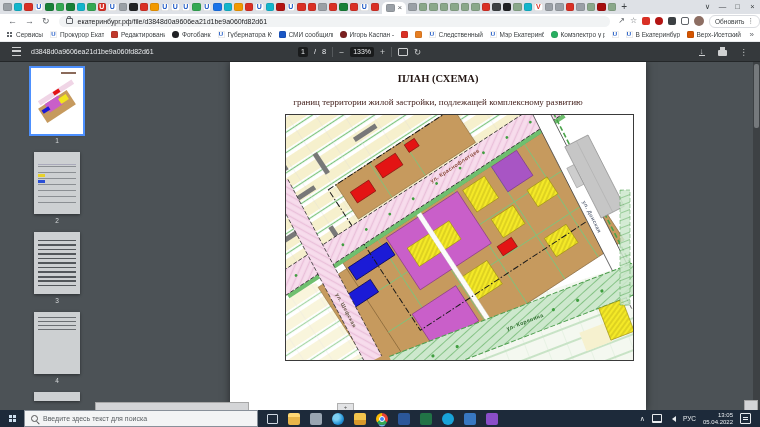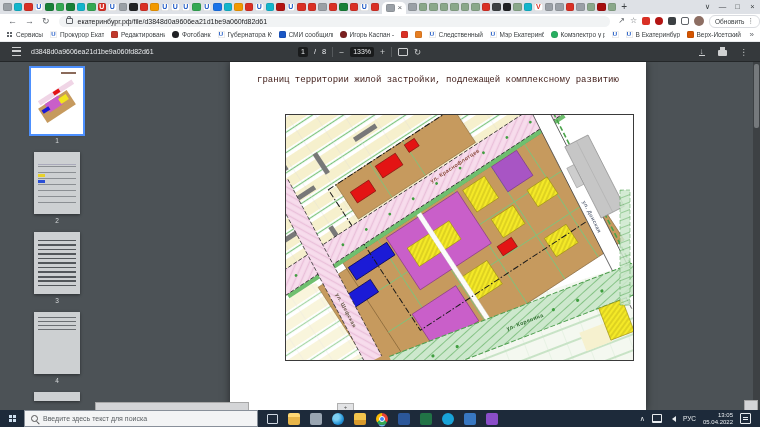--- a/index.html
+++ b/index.html
@@ -93,21 +93,21 @@
   .t-dense{background-image:repeating-linear-gradient(#53575b 0 1.5px,transparent 1.5px 4.5px);
            background-size:38px 46px;background-position:4px 8px;background-repeat:no-repeat}
   .t-sparse{background-image:repeating-linear-gradient(#6a6e72 0 1.5px,transparent 1.5px 4px);
             background-size:38px 13px;background-position:4px 5px;background-repeat:no-repeat}
 
   
   .page{position:absolute;left:230px;top:0;width:416px;height:348px;background:#fff;
         box-shadow:0 0 8px rgba(0,0,0,.5)}
   .doc-title{margin:0;padding-top:11px;text-align:center;font-family:"Liberation Serif",serif;
              font-weight:bold;font-size:10.5px;color:#221512}
-  .doc-sub{margin:0;padding-top:13px;text-align:center;font-family:Liberation Mono, monospace;
+  .doc-sub{margin:0;padding-top:13px;text-align:center;font-family:Liberation Serif, serif;
            font-size:9px;color:#43201c}
   .mapwrap{position:absolute;left:55px;top:52px;width:347px;height:245px;border:1px solid #3a3a3a;overflow:hidden}
   .mapwrap svg{display:block}
   .street{font-family:"Liberation Sans",sans-serif;font-size:5.3px;font-weight:bold;letter-spacing:.4px}
 
   
   .bgwin{position:absolute;left:95px;top:402px;width:152px;height:8px;background:#d4d5d7;
          border:1px solid #a7a7a7;border-bottom:none;z-index:5}
   .bgtab{position:absolute;left:337px;top:403px;width:15px;height:7px;background:#e2e3e5;
          border:1px solid #b0b0b0;border-bottom:none;z-index:5;font-size:6px;line-height:6px;
@@ -354,20 +354,21 @@
       </div>
       <div class="pnum">2</div>
       <div class="thumb t-dense"></div>
       <div class="pnum">3</div>
       <div class="thumb t-sparse"></div>
       <div class="pnum">4</div>
       <div class="thumb t-sliver"></div>
     </div>
 
   <div class="page">
+    <p class="doc-title">ПЛАН (СХЕМА)</p>
     <p class="doc-sub">границ территории жилой застройки, подлежащей комплексному развитию</p>
 
     <div class="mapwrap">
       <svg width="347" height="245" viewBox="0 0 347 245">
         <defs>
           <pattern id="patParcel" width="24" height="17" patternUnits="userSpaceOnUse" patternTransform="rotate(-33.2)">
             <rect width="24" height="17" fill="#ffffff"></rect>
             <rect x="0" y="2" width="24" height="10" fill="#f6f0cd"></rect>
             <line x1="0" y1="14.5" x2="24" y2="14.5" stroke="#7cc47c" stroke-width="1.2"></line>
             <line x1="0" y1="0" x2="0" y2="17" stroke="#d9d9d9" stroke-width="0.6"></line>

